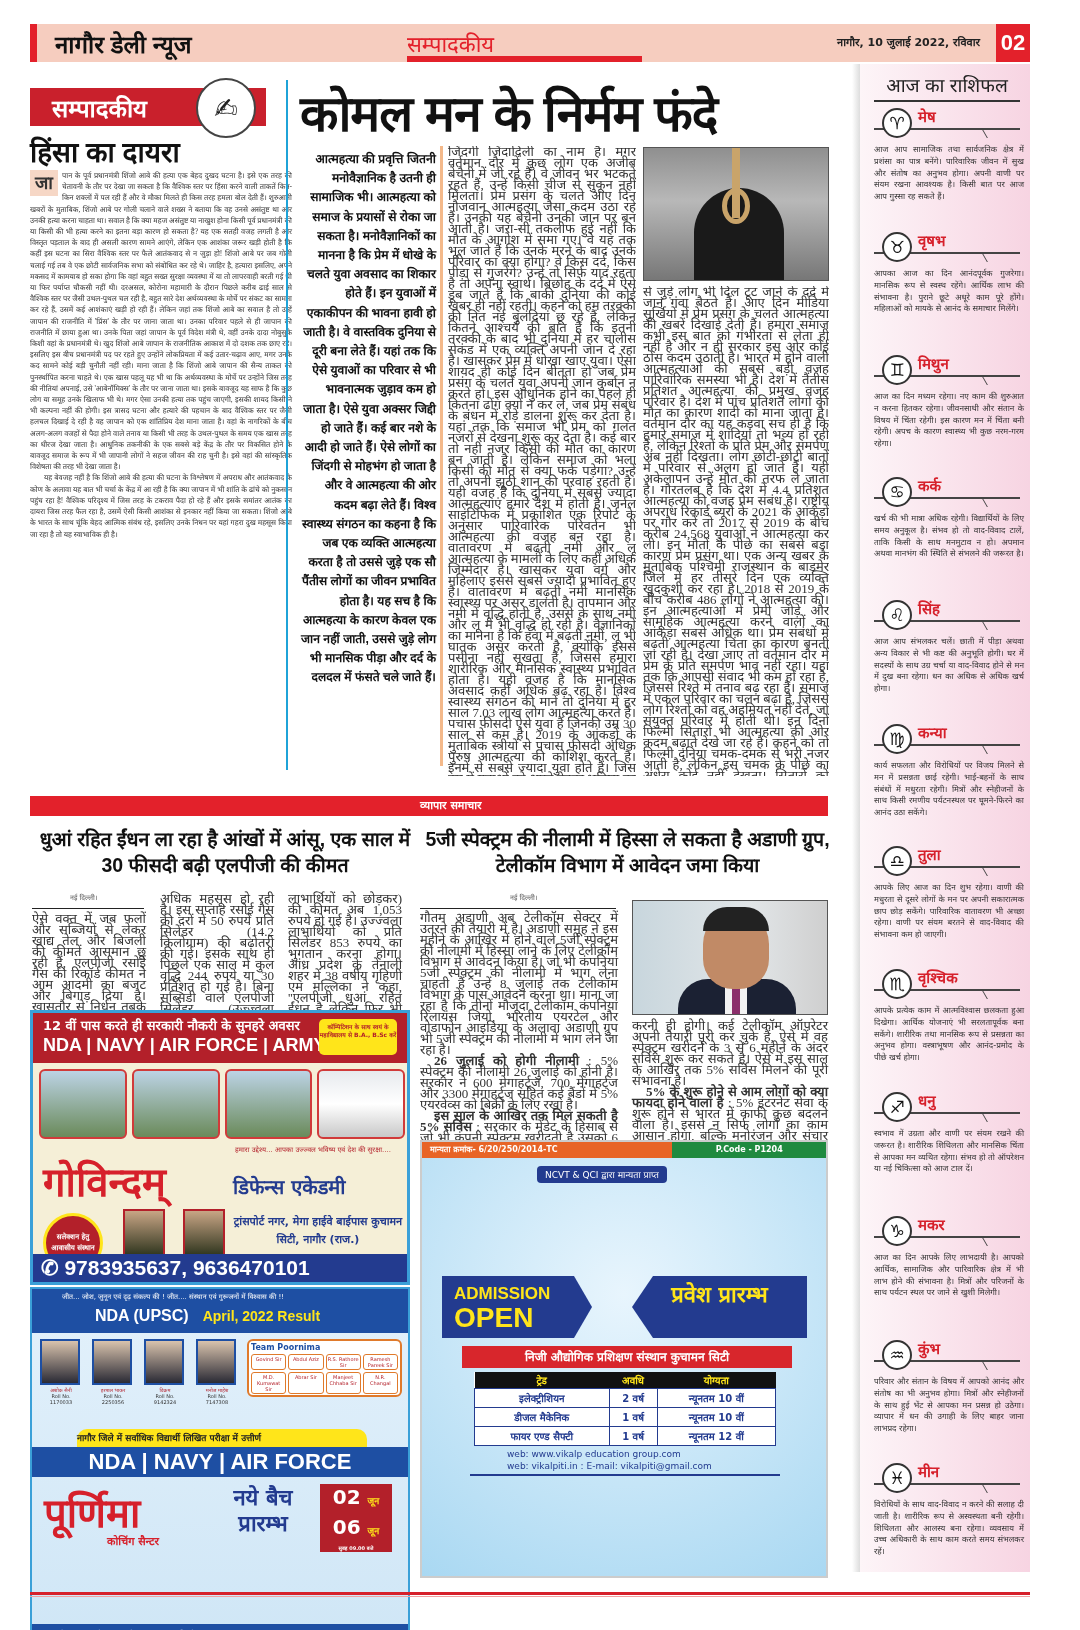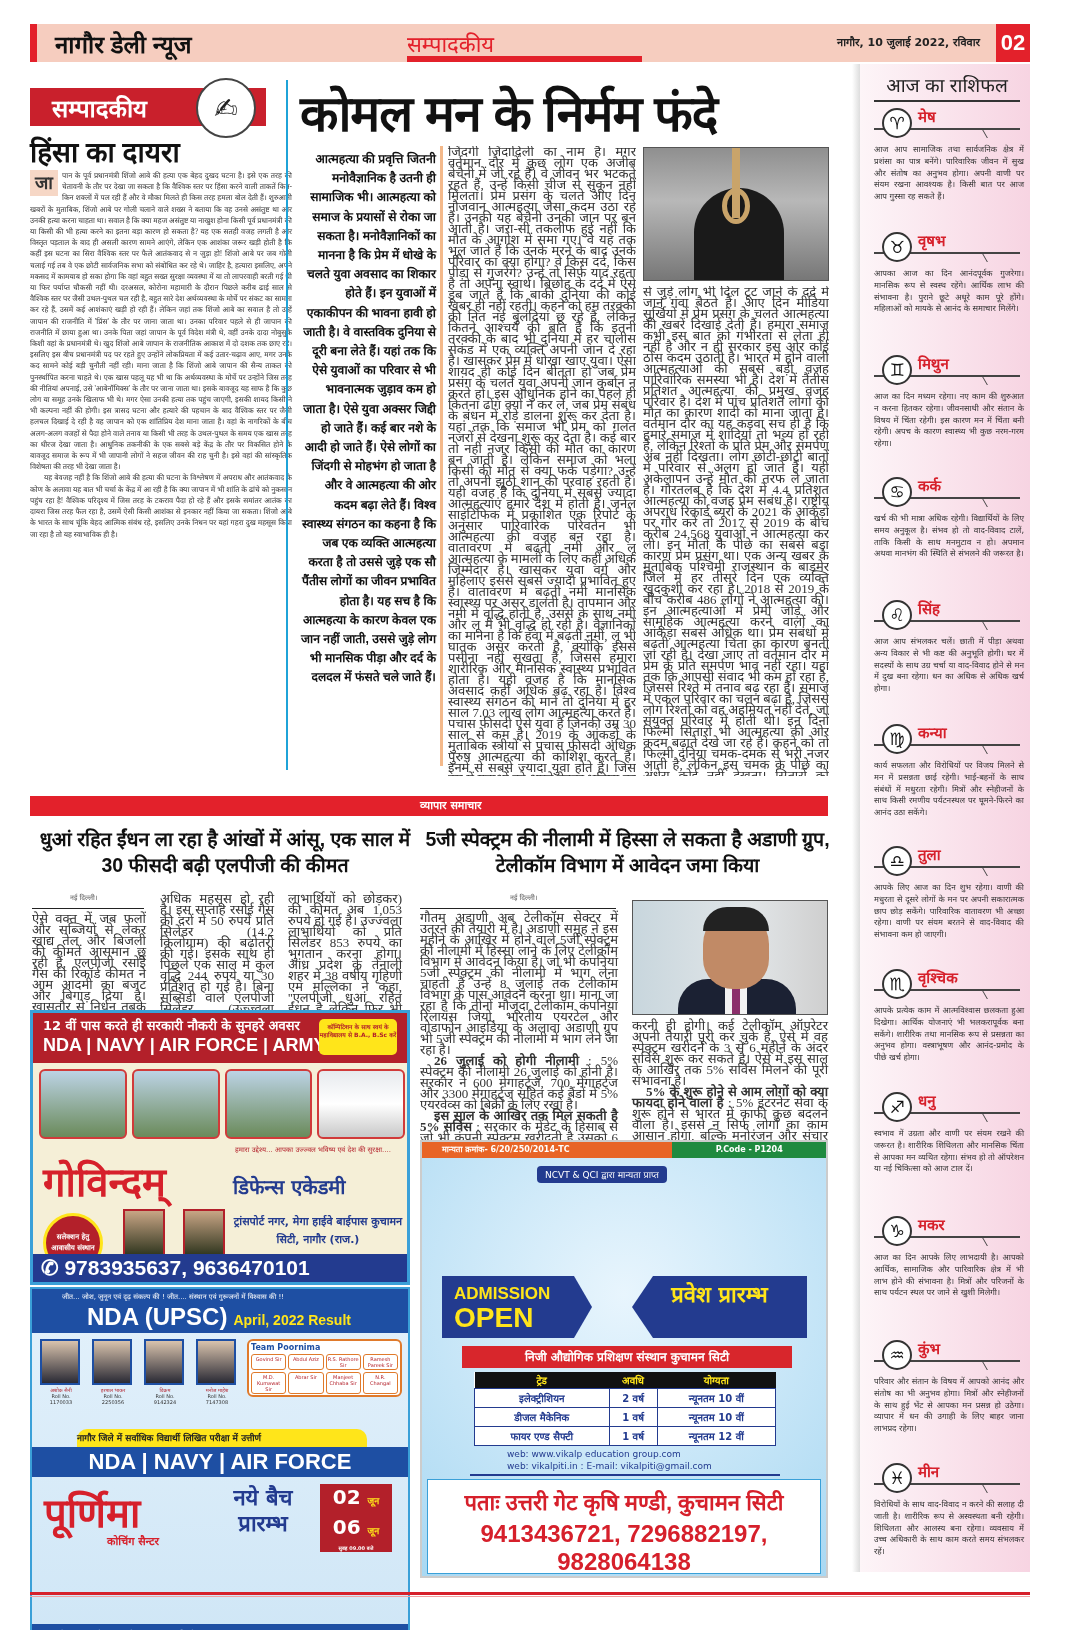--- a/index.html
+++ b/index.html
@@ -70,21 +70,21 @@
 .ad2-brand{position:absolute;left:12px;top:195px;font-size:40px;font-weight:bold;color:#d6202b;font-family:"Liberation Sans",sans-serif}
 .ad2-sub{position:absolute;left:75px;top:244px;font-size:11px;font-weight:bold;color:#d6202b}
 .ad2-batch{position:absolute;left:186px;top:196px;width:90px;font-size:22px;font-weight:bold;color:#233b8f;line-height:26px;text-align:center}
 .ad2-dates{position:absolute;left:288px;top:195px;width:72px;height:68px;background:#b3202a;color:#fff;text-align:center;font-weight:bold;font-size:20px;line-height:26px}
 .ad2-dates small{font-size:9px;color:#ffe51a}
 .ad2-dates .t{font-size:5px;line-height:8px;color:#fff}
 .ad2-foot{position:absolute;left:0;bottom:0;width:100%;height:24px;background:#1e4fa3;color:#fff;font-size:10px;padding-left:8px;line-height:24px;font-weight:bold}
 
 .ad3{position:absolute;left:420px;top:1140px;width:408px;height:438px;background:radial-gradient(circle at 50% 35%,#e8f5fd,#a9d8f2);border:2px solid #ccc;overflow:hidden}
 .ad3-top{position:absolute;left:0;top:0;width:100%;height:16px;display:flex}
-.ad3-top .a{width:62%;background:#e86426;color:#fff;font-size:8px;font-weight:bold;padding-left:20px;line-height:16px}
+.ad3-top .a{width:62%;background:#e86426;color:#fff;font-size:8px;font-weight:bold;padding-left:8px;line-height:16px}
 .ad3-top .b{width:38%;background:#1f8a3f;color:#fff;font-size:8px;font-weight:bold;text-align:center;line-height:16px}
 .ad3-ncvt{position:absolute;left:115px;top:24px;background:#233b8f;color:#fff;font-size:9px;padding:2px 8px;border-radius:4px}
 .ad3-brand{position:absolute;left:20px;top:38px;width:370px;text-align:center;font-size:76px;font-weight:bold;color:#e32b2b;line-height:90px;font-family:"Liberation Sans",sans-serif;text-shadow:2px 2px 0 #fff}
 .ad3-adm{position:absolute;left:20px;top:134px;width:150px;height:62px;background:#233b8f;clip-path:polygon(0 0,88% 0,100% 50%,88% 100%,0 100%);color:#ffe51a;font-weight:bold;font-family:"Liberation Sans",sans-serif;padding:6px 0 0 12px;line-height:24px}
 .ad3-adm .a{font-size:17px}
 .ad3-adm .b{font-size:28px}
 .ad3-pra{position:absolute;left:210px;top:134px;width:175px;height:62px;background:#233b8f;clip-path:polygon(12% 0,100% 0,100% 100%,12% 100%,0 50%);color:#ffe51a;font-weight:bold;font-size:22px;text-align:center;padding-top:6px;line-height:25px}
 .ad3-ribbon{position:absolute;left:40px;top:204px;width:330px;height:22px;background:#d8262c;color:#fff;font-size:12px;font-weight:bold;text-align:center;line-height:22px}
 .ad3-table{position:absolute;left:52px;top:230px;width:302px;border-collapse:collapse;font-size:10px;background:#fff}
 .ad3-table th{background:#111;color:#ffe51a;height:16px;font-weight:bold}
@@ -188,21 +188,21 @@
   <div class="ad1-circle">सलेक्शन हेतु आवासीय संस्थान</div>
   <div class="ad1-person" style="left:90px"></div>
   <div class="ad1-person" style="left:150px"></div>
   <div class="ad1-addr">ट्रांसपोर्ट नगर, मेगा हाईवे बाईपास कुचामन सिटी, नागौर (राज.)</div>
   <div class="ad1-phone"><span>✆ </span><span>9783935637, 9636470101</span></div>
 </div>
 
 <div class="ad2">
   <div class="ad2-top">
     <div class="tag">जीत... जोश, जुनून एवं दृढ़ संकल्प की !     जीत.... संस्थान एवं गुरूजनों में विश्वास की !!</div>
-    <div class="nda"><span style="color:#fff;font-size:24px;margin:0">NDA (UPSC)</span><span>April, 2022 Result</span></div>
+    <div class="nda"><span style="color:#fff;font-size:16px;margin:8px">NDA (UPSC)</span><span>April, 2022 Result</span></div>
   </div>
   <div class="ad2-students">
     <div class="ad2-student">
         <div class="ph"></div>
         <div>अशोक सैनी</div>
         <div style="color:#333">Roll No. 1170033</div>
       </div>
     <div class="ad2-student">
         <div class="ph"></div>
         <div>हरपाल भाकर</div>
@@ -282,24 +282,20 @@
       <td>1 वर्ष</td>
       <td>न्यूनतम 12 वीं</td>
     </tr>
   </tbody>
     </table>
   <div class="ad3-web">
     <div>web: www.vikalp education group.com</div>
     <div>web: vikalpiti.in  :  E-mail: vikalpiti@gmail.com</div>
   </div>
   <div class="ad3-line"></div>
-  <div class="ad3-contact">
-    <div class="addr">पताः उत्तरी गेट कृषि मण्डी, कुचामन सिटी</div>
-    <div class="ph">9413436721, 7296882197, 9828064138</div>
-  </div>
 </div>
 
 <div class="rashi-shadow"></div>
 <div class="rashi-panel"></div>
 <div class="rashi-title">आज का राशिफल</div>
 <div class="rashi-rule"></div>
 
 <div class="rashi" style="top:108px">
   <div class="hdr">
       <div class="hline"></div>
@@ -363,21 +359,21 @@
     </div>
   <div class="txt">आपके लिए आज का दिन शुभ रहेगा। वाणी की मधुरता से दूसरे लोगों के मन पर अपनी सकारात्मक छाप छोड़ सकेंगे। पारिवारिक वातावरण भी अच्छा रहेगा। वाणी पर संयम बरतने से वाद-विवाद की संभावना कम हो जाएगी।</div>
 </div>
 <div class="rashi" style="top:969px">
   <div class="hdr">
       <div class="hline"></div>
       <div class="notch"></div>
       <div class="sign">♏</div>
       <div class="name">वृश्चिक</div>
     </div>
-  <div class="txt">आपके प्रत्येक काम में आत्मविश्वास छलकता हुआ दिखेगा। आर्थिक योजनाएं भी भलकरापूर्वक बना सकेंगे। शारीरिक तथा मानसिक रूप से प्रसन्नता का अनुभव होगा। वस्त्राभूषण और आनंद-प्रमोद के पीछे खर्च होगा।</div>
+  <div class="txt">आपके प्रत्येक काम में आत्मविश्वास छलकता हुआ दिखेगा। आर्थिक योजनाएं भी सरलतापूर्वक बना सकेंगे। शारीरिक तथा मानसिक रूप से प्रसन्नता का अनुभव होगा। वस्त्राभूषण और आनंद-प्रमोद के पीछे खर्च होगा।</div>
 </div>
 <div class="rashi" style="top:1092px">
   <div class="hdr">
       <div class="hline"></div>
       <div class="notch"></div>
       <div class="sign">♐</div>
       <div class="name">धनु</div>
     </div>
   <div class="txt">स्वभाव में उग्रता और वाणी पर संयम रखने की जरूरत है। शारीरिक शिथिलता और मानसिक चिंता से आपका मन व्यथित रहेगा। संभव हो तो ऑपरेशन या नई चिकित्सा को आज टाल दें।</div>
 </div>

